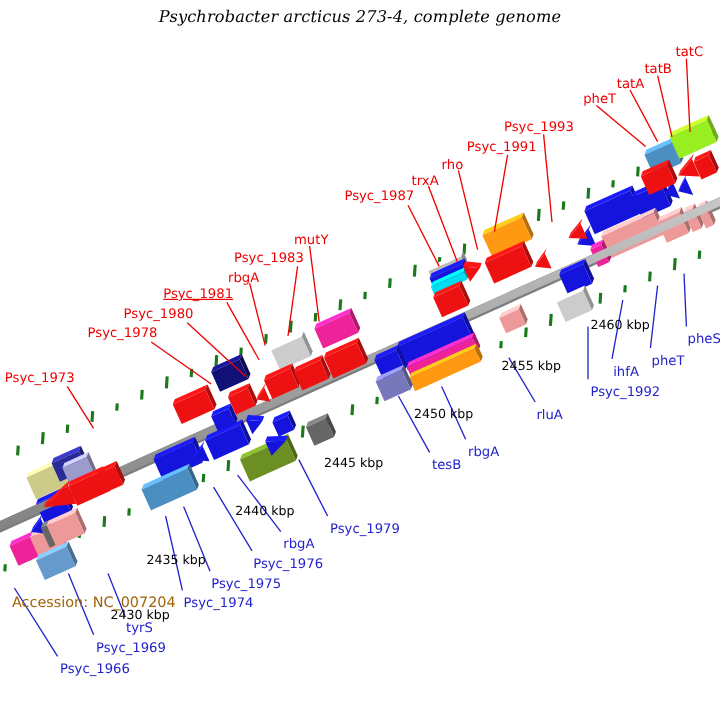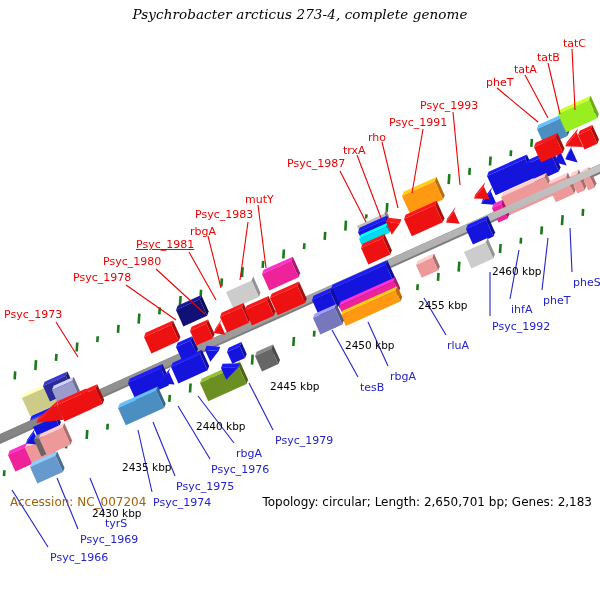--- a/index.html
+++ b/index.html
@@ -500,15 +500,14 @@
       <div class="lbl kbp" style="left: 122px; top: 462px;">2435 kbp</div>
       <div class="lbl kbp" style="left: 196px; top: 421px;">2440 kbp</div>
       <div class="lbl kbp" style="left: 270px; top: 381px; text-align: right;">2445 kbp</div>
       <div class="lbl kbp" style="left: 345px; top: 340px;">2450 kbp</div>
       <div class="lbl kbp" style="left: 418px; top: 300px;">2455 kbp</div>
       <div class="lbl kbp" style="left: 492px; top: 266px;">2460 kbp</div>
     </div>
 
   <div class="footer">
     <span class="acc">Accession: NC_007204</span>
-    <span class="topo">Topology: circular; Length: 2,650,701 bp; Genes: 2,183</span>
   </div>
 </div>
 
 </body></html>

